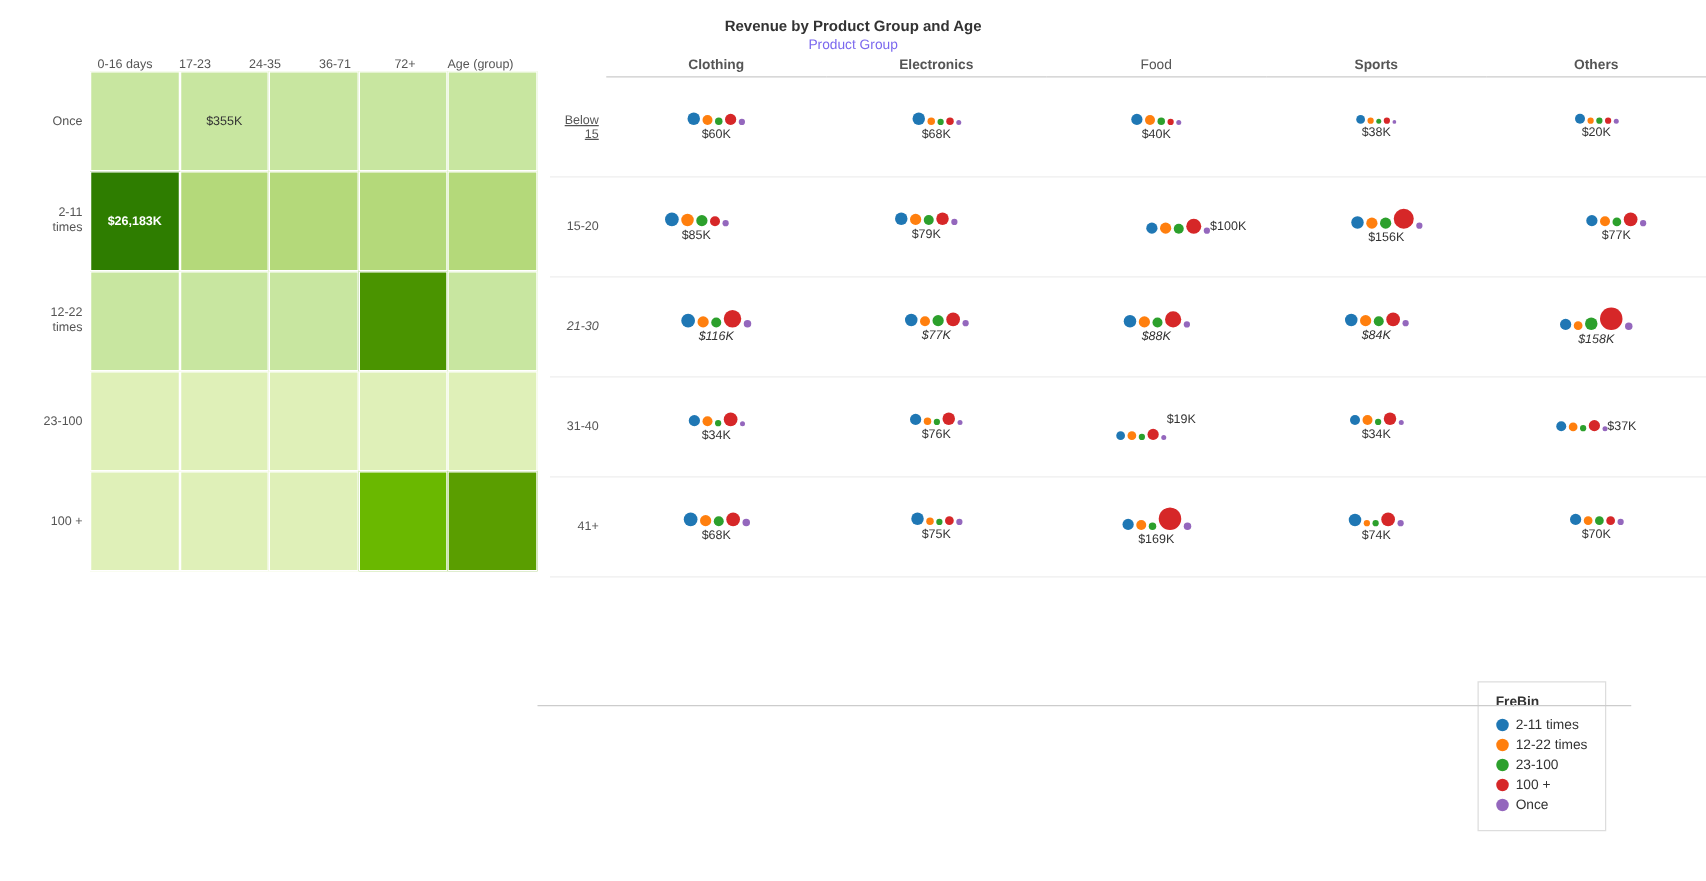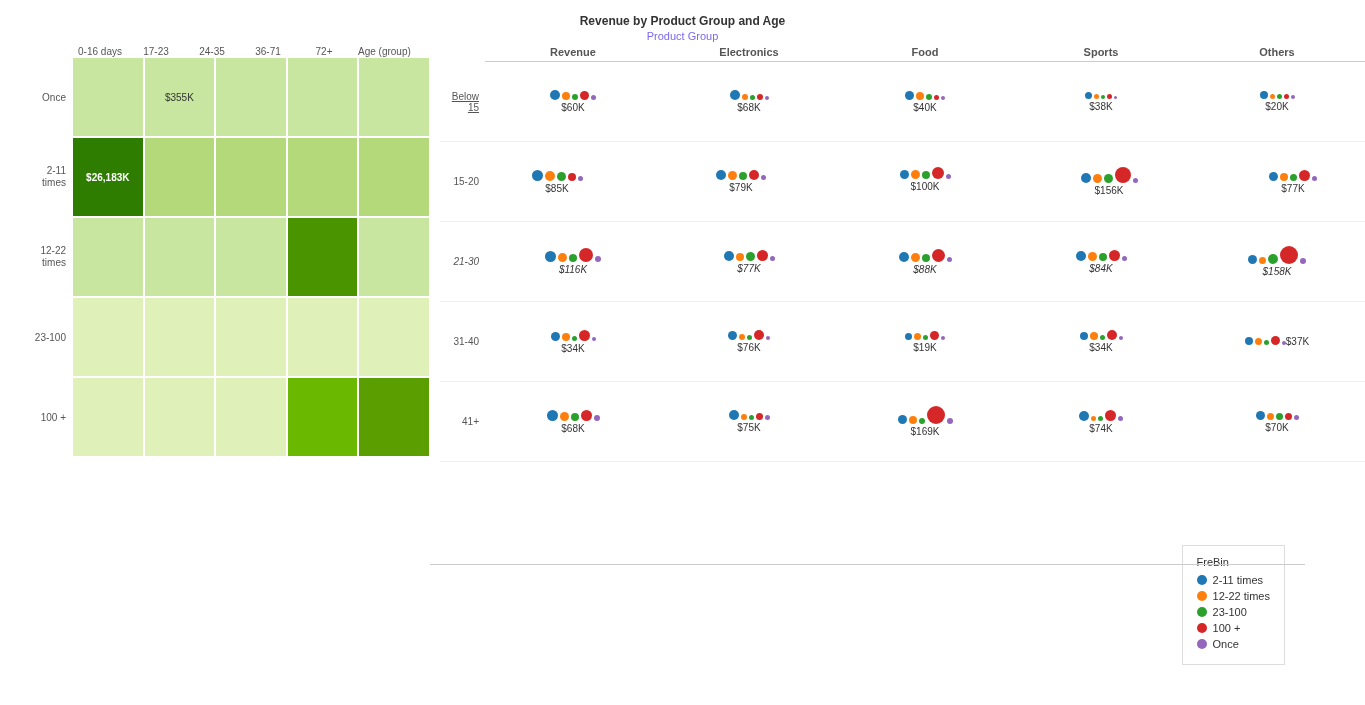--- a/index.html
+++ b/index.html
@@ -13,21 +13,21 @@
     .main-area { display: flex; margin-top: 4px; }
 
     
     .heatmap-section { width: 430px; flex-shrink: 0; }
 
     
     .bubble-section { flex: 1; padding-left: 10px; }
 
     
     .legend-section { position: absolute; bottom: 40px; right: 80px; border: 1px solid #ddd; padding: 10px 14px; background: #fff; }
-    .legend-title { font-size: 11px; font-weight: normal; margin-bottom: 6px; }
+    .legend-title { font-size: 11px; font-weight: bold; margin-bottom: 6px; }
     .legend-item { display: flex; align-items: center; gap: 6px; margin-bottom: 4px; font-size: 11px; }
     .legend-dot { width: 10px; height: 10px; border-radius: 50%; flex-shrink: 0; }
 
     .divider-line { position: absolute; bottom: 140px; left: 430px; right: 60px; border-top: 1px solid #ccc; }
   </style>
 </head>
 <body>
 
 <div class="container">
   <div class="chart-title">Revenue by Product Group and Age</div>
@@ -93,23 +93,23 @@
             <div style="flex:1;background:#dff0b8;border:1px solid #fff;display:flex;align-items:center;justify-content:center;font-size:10px;"></div>
             <div style="flex:1;background:#5a9e00;border:1px solid #fff;display:flex;align-items:center;justify-content:center;font-size:10px;"></div>
           </div>
         </div>
       </div>
     </div>
 
     <div class="bubble-section">
 
       <div style="display:flex; padding-left:45px;">
-        <div style="flex:1;text-align:center;font-size:11px;color:#555;font-weight:bold;border-bottom:1px solid #ccc;padding-bottom:3px;">Revenue</div>
+        <div style="flex:1;text-align:center;font-size:11px;color:#555;font-weight:bold;border-bottom:1px solid #ccc;padding-bottom:3px;">Clothing</div>
         <div style="flex:1;text-align:center;font-size:11px;color:#555;font-weight:bold;border-bottom:1px solid #ccc;padding-bottom:3px;">Electronics</div>
-        <div style="flex:1;text-align:center;font-size:11px;color:#555;font-weight:bold;border-bottom:1px solid #ccc;padding-bottom:3px;">Food</div>
+        <div style="flex:1;text-align:center;font-size:11px;color:#555;font-weight:normal;border-bottom:1px solid #ccc;padding-bottom:3px;">Food</div>
         <div style="flex:1;text-align:center;font-size:11px;color:#555;font-weight:bold;border-bottom:1px solid #ccc;padding-bottom:3px;">Sports</div>
         <div style="flex:1;text-align:center;font-size:11px;color:#555;font-weight:bold;border-bottom:1px solid #ccc;padding-bottom:3px;">Others</div>
       </div>
       <div id="bubble-grid">
           <div style="display: flex; align-items: center; height: 80px; border-bottom: 1px solid rgb(238, 238, 238);">
             <div style="width: 45px; font-size: 10px; color: rgb(85, 85, 85); text-align: right; padding-right: 6px; flex-shrink: 0; text-decoration: underline;">Below 15</div>
             <div style="display: flex; flex: 1 1 0%;">
               <div style="flex: 1 1 0%; display: flex; flex-direction: column; align-items: center; justify-content: center;">
                 <div style="display: flex; align-items: flex-end; gap: 2px; margin-bottom: 2px;">
                   <span style="width: 10px; height: 10px; border-radius: 50%; background: rgb(31, 119, 180); display: inline-block;"></span>
@@ -178,21 +178,21 @@
               <div style="flex: 1 1 0%; display: flex; flex-direction: column; align-items: center; justify-content: center;">
                 <div style="display: flex; align-items: flex-end; gap: 2px; margin-bottom: 2px;">
                   <span style="width: 10px; height: 10px; border-radius: 50%; background: rgb(31, 119, 180); display: inline-block;"></span>
                   <span style="width: 9px; height: 9px; border-radius: 50%; background: rgb(255, 127, 14); display: inline-block;"></span>
                   <span style="width: 8px; height: 8px; border-radius: 50%; background: rgb(44, 160, 44); display: inline-block;"></span>
                   <span style="width: 10px; height: 10px; border-radius: 50%; background: rgb(214, 39, 40); display: inline-block;"></span>
                   <span style="width: 5px; height: 5px; border-radius: 50%; background: rgb(148, 103, 189); display: inline-block;"></span>
                 </div>
                 <div style="font-size: 10px; color: rgb(51, 51, 51);">$79K</div>
               </div>
-              <div style="flex: 1 1 0%; display: flex; flex-direction: column; align-items: center; justify-content: flex-start;">
+              <div style="flex: 1 1 0%; display: flex; flex-direction: row; align-items: center; justify-content: flex-end;">
                 <div style="display: flex; align-items: flex-end; gap: 2px; margin-bottom: 2px;">
                   <span style="width: 9px; height: 9px; border-radius: 50%; background: rgb(31, 119, 180); display: inline-block;"></span>
                   <span style="width: 9px; height: 9px; border-radius: 50%; background: rgb(255, 127, 14); display: inline-block;"></span>
                   <span style="width: 8px; height: 8px; border-radius: 50%; background: rgb(44, 160, 44); display: inline-block;"></span>
                   <span style="width: 12px; height: 12px; border-radius: 50%; background: rgb(214, 39, 40); display: inline-block;"></span>
                   <span style="width: 5px; height: 5px; border-radius: 50%; background: rgb(148, 103, 189); display: inline-block;"></span>
                 </div>
                 <div style="font-size: 10px; color: rgb(51, 51, 51);">$100K</div>
               </div>
               <div style="flex: 1 1 0%; display: flex; flex-direction: column; align-items: center; justify-content: center;">
@@ -288,21 +288,21 @@
               <div style="flex: 1 1 0%; display: flex; flex-direction: column; align-items: center; justify-content: center;">
                 <div style="display: flex; align-items: flex-end; gap: 2px; margin-bottom: 2px;">
                   <span style="width: 9px; height: 9px; border-radius: 50%; background: rgb(31, 119, 180); display: inline-block;"></span>
                   <span style="width: 6px; height: 6px; border-radius: 50%; background: rgb(255, 127, 14); display: inline-block;"></span>
                   <span style="width: 5px; height: 5px; border-radius: 50%; background: rgb(44, 160, 44); display: inline-block;"></span>
                   <span style="width: 10px; height: 10px; border-radius: 50%; background: rgb(214, 39, 40); display: inline-block;"></span>
                   <span style="width: 4px; height: 4px; border-radius: 50%; background: rgb(148, 103, 189); display: inline-block;"></span>
                 </div>
                 <div style="font-size: 10px; color: rgb(51, 51, 51);">$76K</div>
               </div>
-              <div style="flex: 1 1 0%; display: flex; flex-direction: column; align-items: center; justify-content: center;">
+              <div style="flex: 1 1 0%; display: flex; flex-direction: row; justify-content: center;">
                 <div style="display: flex; align-items: flex-end; gap: 2px; margin-bottom: 2px;">
                   <span style="width: 7px; height: 7px; border-radius: 50%; background: rgb(31, 119, 180); display: inline-block;"></span>
                   <span style="width: 7px; height: 7px; border-radius: 50%; background: rgb(255, 127, 14); display: inline-block;"></span>
                   <span style="width: 5px; height: 5px; border-radius: 50%; background: rgb(44, 160, 44); display: inline-block;"></span>
                   <span style="width: 9px; height: 9px; border-radius: 50%; background: rgb(214, 39, 40); display: inline-block;"></span>
                   <span style="width: 4px; height: 4px; border-radius: 50%; background: rgb(148, 103, 189); display: inline-block;"></span>
                 </div>
                 <div style="font-size: 10px; color: rgb(51, 51, 51);">$19K</div>
               </div>
               <div style="flex: 1 1 0%; display: flex; flex-direction: column; align-items: center; justify-content: center;">

